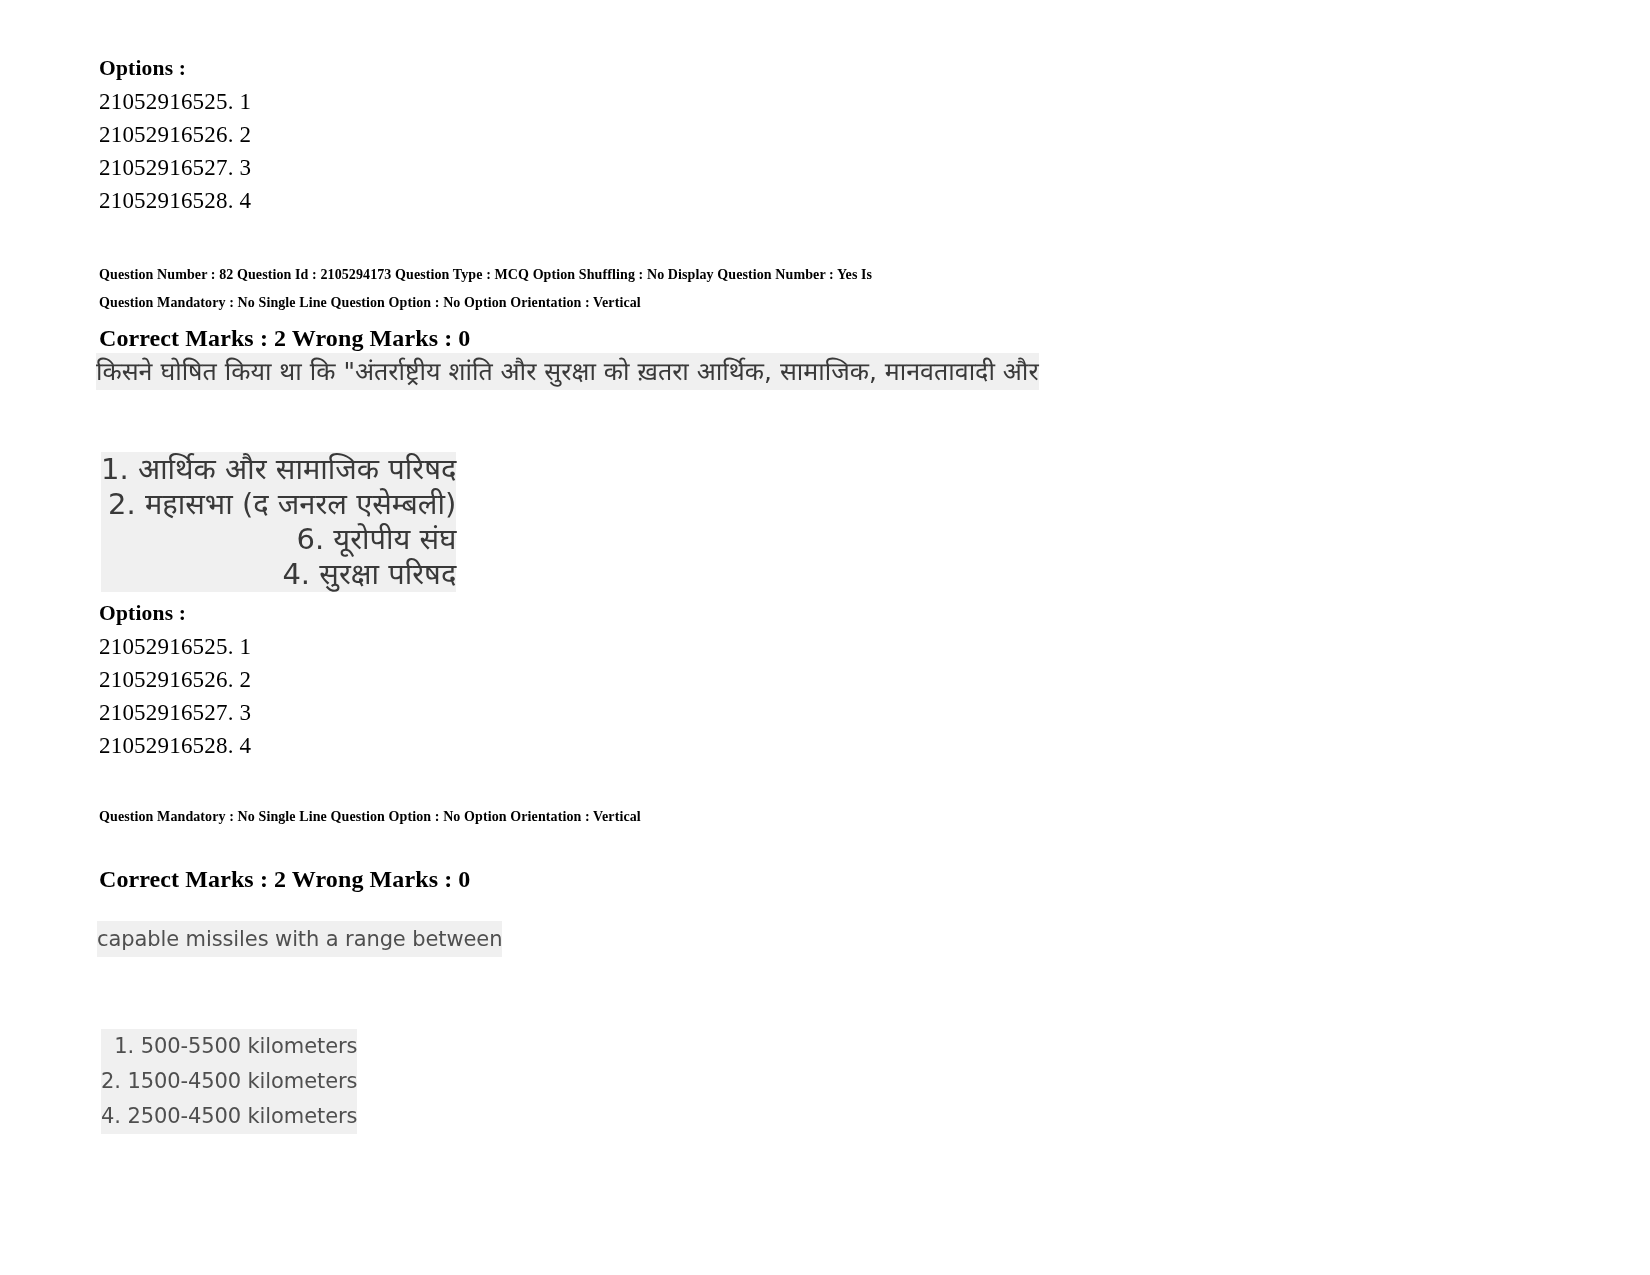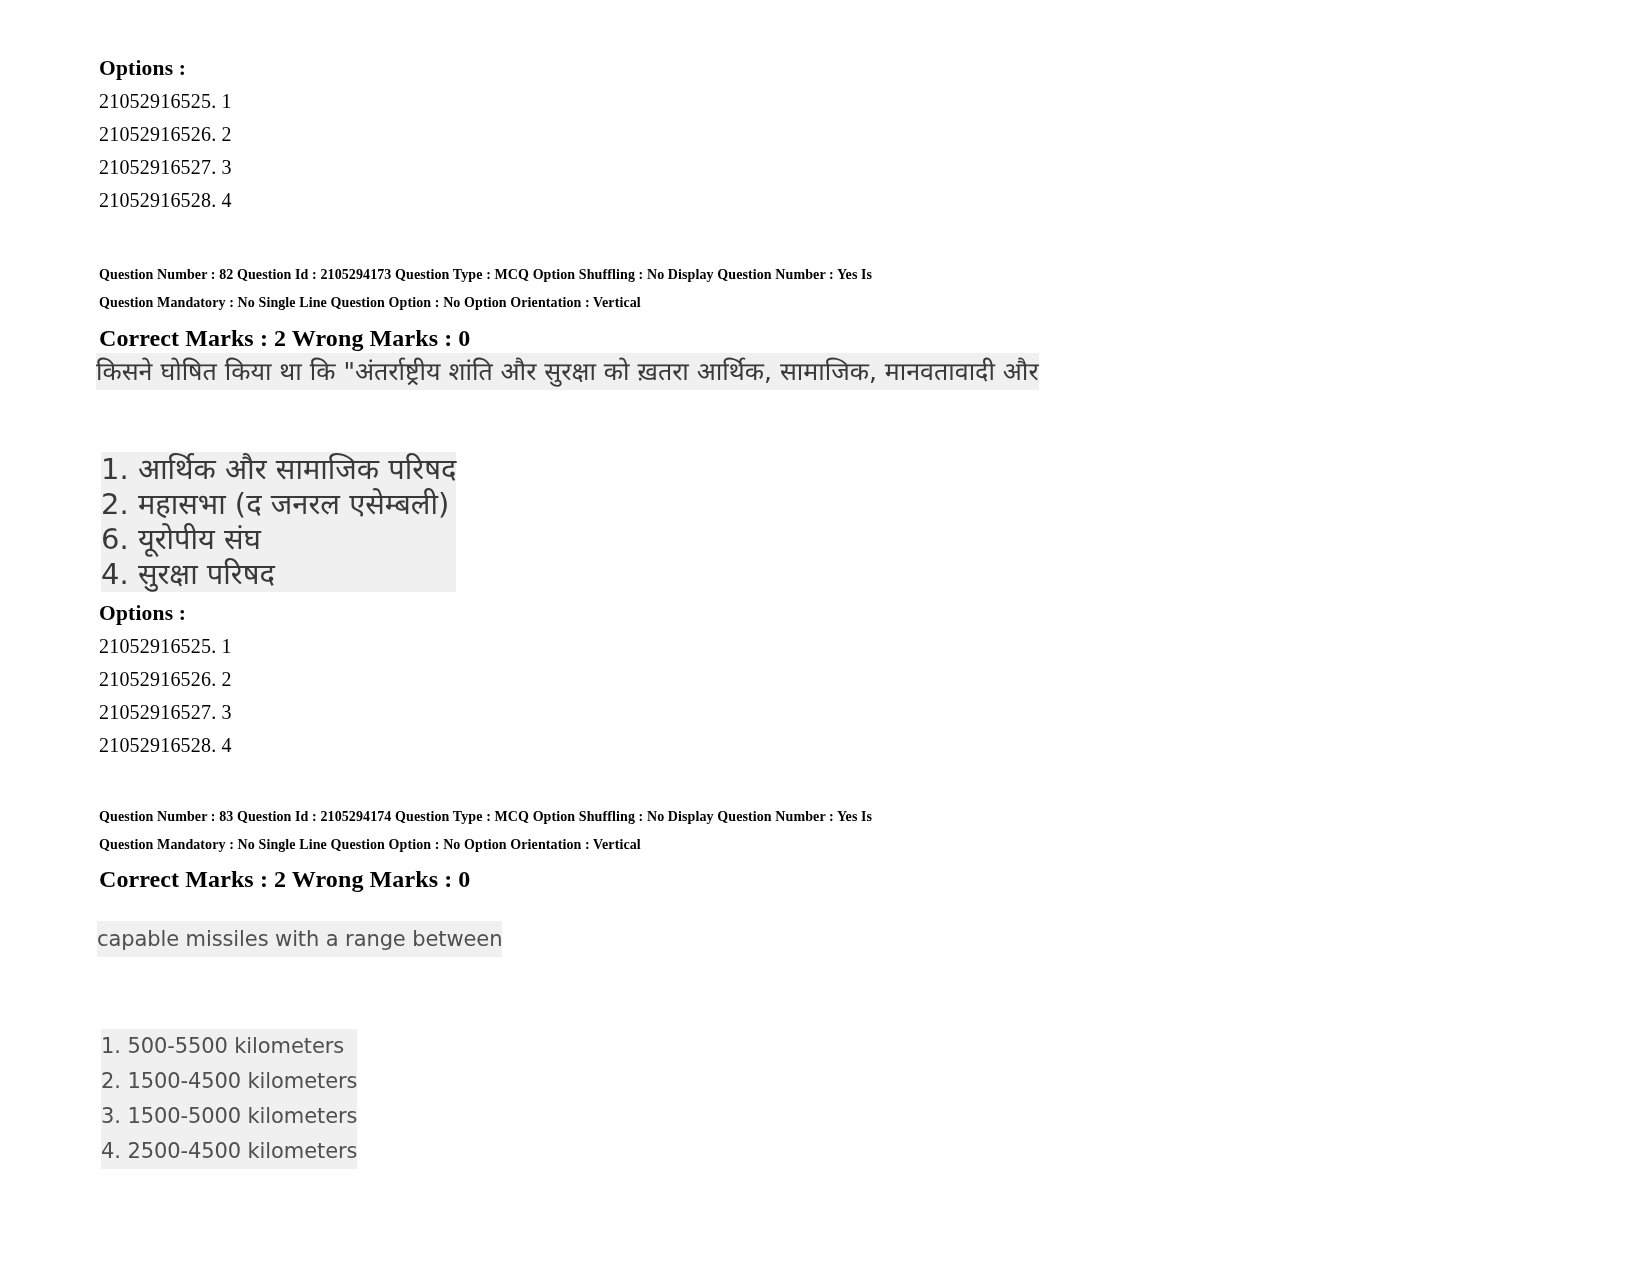--- a/index.html
+++ b/index.html
@@ -35,21 +35,21 @@
   .opts-label {
     font-family: "Liberation Serif", serif;
     font-weight: bold;
     font-size: 21.5px;
     line-height: 33px;
     letter-spacing: 0.2px;
   }
   .opt-id {
     font-family: "Liberation Serif", serif;
     font-weight: normal;
-    font-size: 20px;
+    font-size: 23px;
     line-height: 33px;
     letter-spacing: 0.2px;
     white-space: pre;
   }
   .qmeta {
     font-family: "Liberation Serif", serif;
     font-weight: bold;
     font-size: 14px;
     line-height: 28px;
     letter-spacing: 0.1px;
@@ -63,21 +63,21 @@
     letter-spacing: 0.1px;
   }
 
   
   .scan {
     background: #f2f2f2;
     color: #3a3a3a;
     display: inline-block;
     filter: contrast(0.94) brightness(1.02);
   }
-  .scan-block { display: block; }
+  .scan-block { display: block; text-align: right; }
 
   .hindi-body {
     font-family: "DejaVu Sans", sans-serif;
     font-size: 25px;
     line-height: 37px;
     color: #333333;
     white-space: pre;
   }
   .hindi-opt {
     font-family: "DejaVu Sans", sans-serif;
@@ -140,31 +140,29 @@
 
     <div class="abs" style="left:0px; top:597px;">
       <div class="opts-label">Options :</div>
       <div class="opt-id">21052916525. 1</div>
       <div class="opt-id">21052916526. 2</div>
       <div class="opt-id">21052916527. 3</div>
       <div class="opt-id">21052916528. 4</div>
     </div>
 
     <div class="abs" style="left:0px; top:803px; width:1400px;">
-      <span class="qmeta qmeta-line">Question Number : 83 Question Id : 2105294174 Question Type : MCQ Option Shuffling : No Display Question Number : Yes Is</span>
       <span class="qmeta qmeta-line">Question Mandatory : No Single Line Question Option : No Option Orientation : Vertical</span>
     </div>
 
     <div class="abs marks" style="left:0px; top:863px;">Correct Marks : 2 Wrong Marks : 0</div>
 
     <div class="abs" style="left:-2px; top:921px;">
       <span class="scan scan-block eng-body">capable missiles with a range between</span>
     </div>
 
     <div class="abs" style="left:2px; top:1017px;margin-top:12px;">
       <span class="scan scan-block eng-opt">1. 500-5500 kilometers</span>
       <span class="scan scan-block eng-opt">2. 1500-4500 kilometers</span>
-      <span class="scan scan-block eng-opt">3. 1500-5000 kilometers</span>
       <span class="scan scan-block eng-opt">4. 2500-4500 kilometers</span>
     </div>
 
   </div>
 </div>
 
 </body></html>

